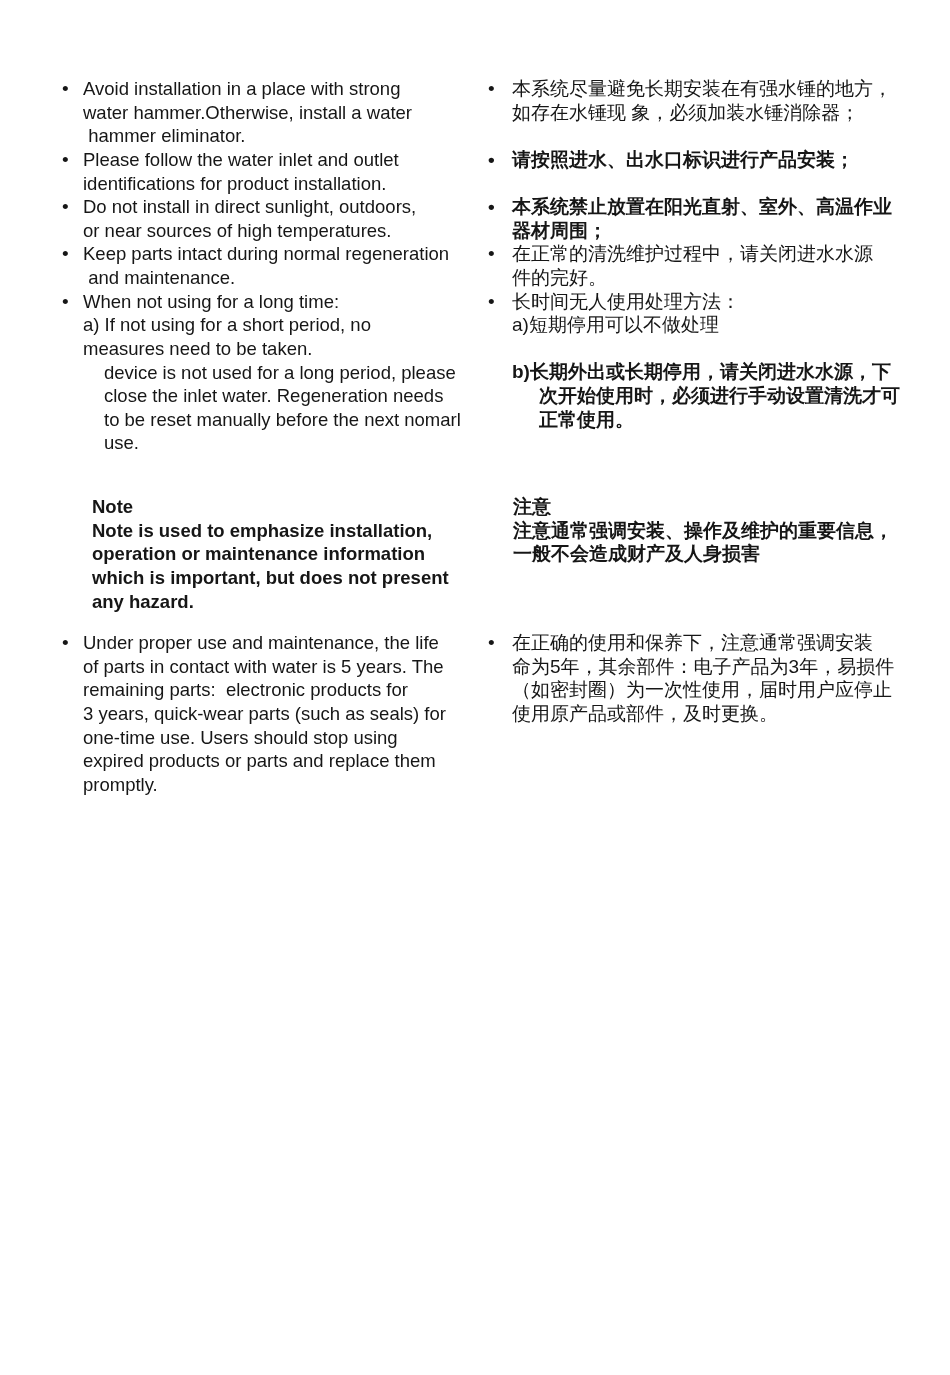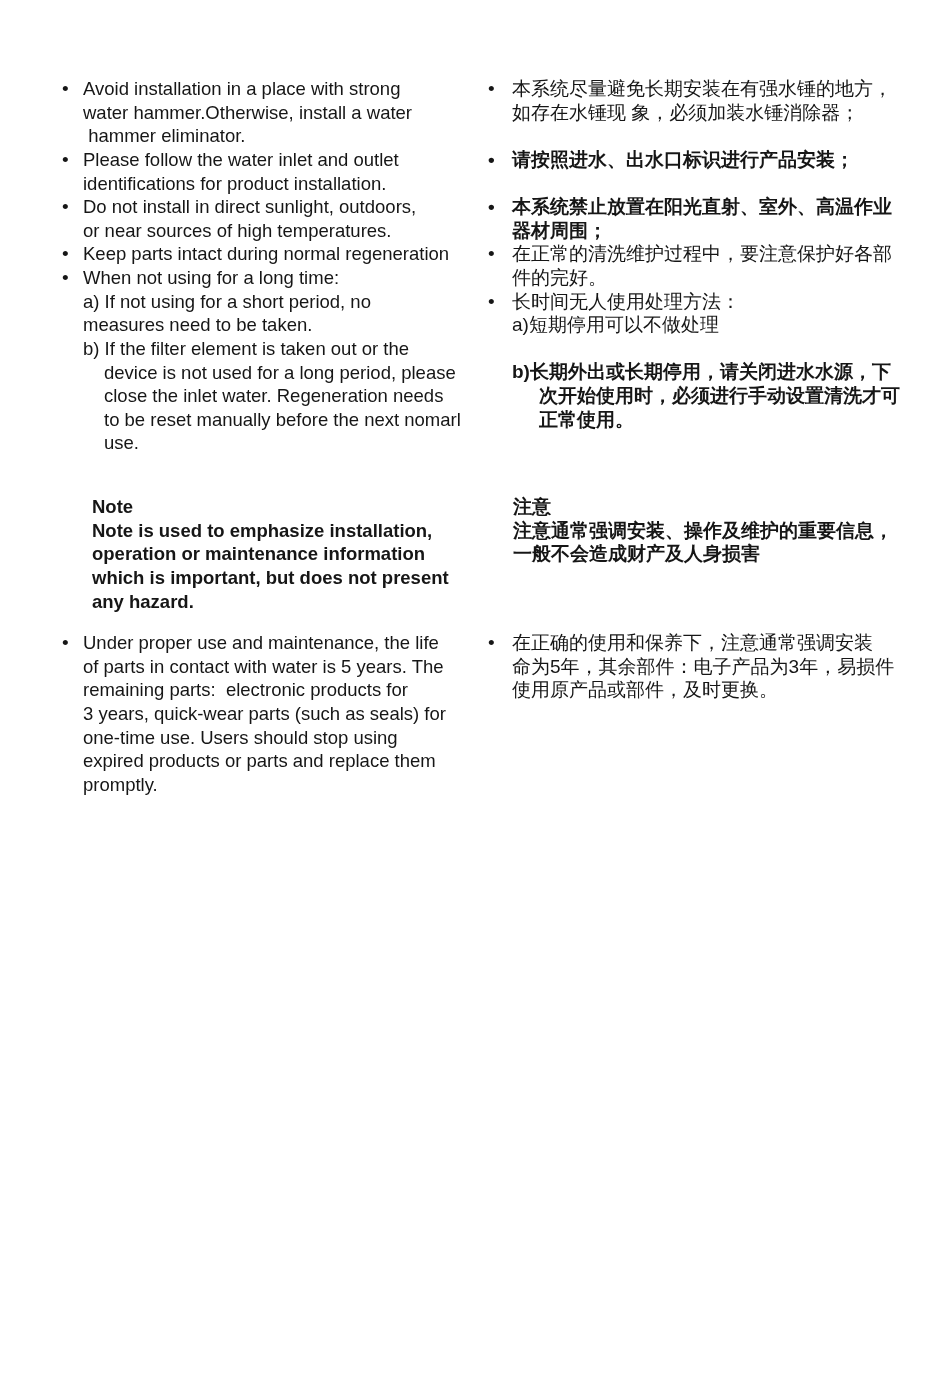--- a/index.html
+++ b/index.html
@@ -57,30 +57,30 @@
       <div>
         <div class="line">Do not install in direct sunlight, outdoors,</div>
         <div class="line">or near sources of high temperatures.</div>
       </div>
     </div>
 
     <div class="bullet-item">
       <span class="marker dot"></span>
       <div>
         <div class="line">Keep parts intact during normal regeneration</div>
+        <div class="line"> and maintenance.</div>
       </div>
     </div>
 
     <div class="bullet-item">
       <span class="marker dot"></span>
       <div>
         <div class="line">When not using for a long time:</div>
         <div class="line">a) If not using for a short period, no</div>
         <div class="line">measures need to be taken.</div>
-        <div class="line">b) If the filter element is taken out or the</div>
         <div class="line indent-en">device is not used for a long period, please</div>
         <div class="line indent-en">close the inlet water. Regeneration needs</div>
         <div class="line indent-en">to be reset manually before the next nomarl</div>
         <div class="line indent-en">use.</div>
       </div>
     </div>
   </div>
 
   <div class="abs en bold" style="left:92px; top:495px;">
     <div class="line">Note</div>
@@ -126,21 +126,21 @@
       <span class="marker dot"></span>
       <div>
         <div class="line">本系统禁止放置在阳光直射、室外、高温作业</div>
         <div class="line">器材周围；</div>
       </div>
     </div>
 
     <div class="bullet-item">
       <span class="marker dot"></span>
       <div>
-        <div class="line">在正常的清洗维护过程中，要注意保护好各部</div>
+        <div class="line">在正常的清洗维护过程中，请关闭进水水源</div>
         <div class="line">件的完好。</div>
       </div>
     </div>
 
     <div class="bullet-item">
       <span class="marker dot"></span>
       <div>
         <div class="line">长时间无人使用处理方法：</div>
         <div class="line">a)短期停用可以不做处理</div>
       </div>
@@ -158,20 +158,21 @@
     <div class="line">注意通常强调安装、操作及维护的重要信息，</div>
     <div class="line">一般不会造成财产及人身损害</div>
   </div>
 
   <div class="abs zh" style="left:488px; top:631px;">
     <div class="bullet-item">
       <span class="marker dot"></span>
       <div>
         <div class="line">在正确的使用和保养下，注意通常强调安装</div>
         <div class="line">命为5年，其余部件：电子产品为3年，易损件</div>
+        <div class="line">（如密封圈）为一次性使用，届时用户应停止</div>
         <div class="line">使用原产品或部件，及时更换。</div>
       </div>
     </div>
   </div>
 
   <div class="abs" id="footer-code">1350522-T01-B</div>
   <div class="abs" id="footer-page">-3-</div>
 
 </div>
 

